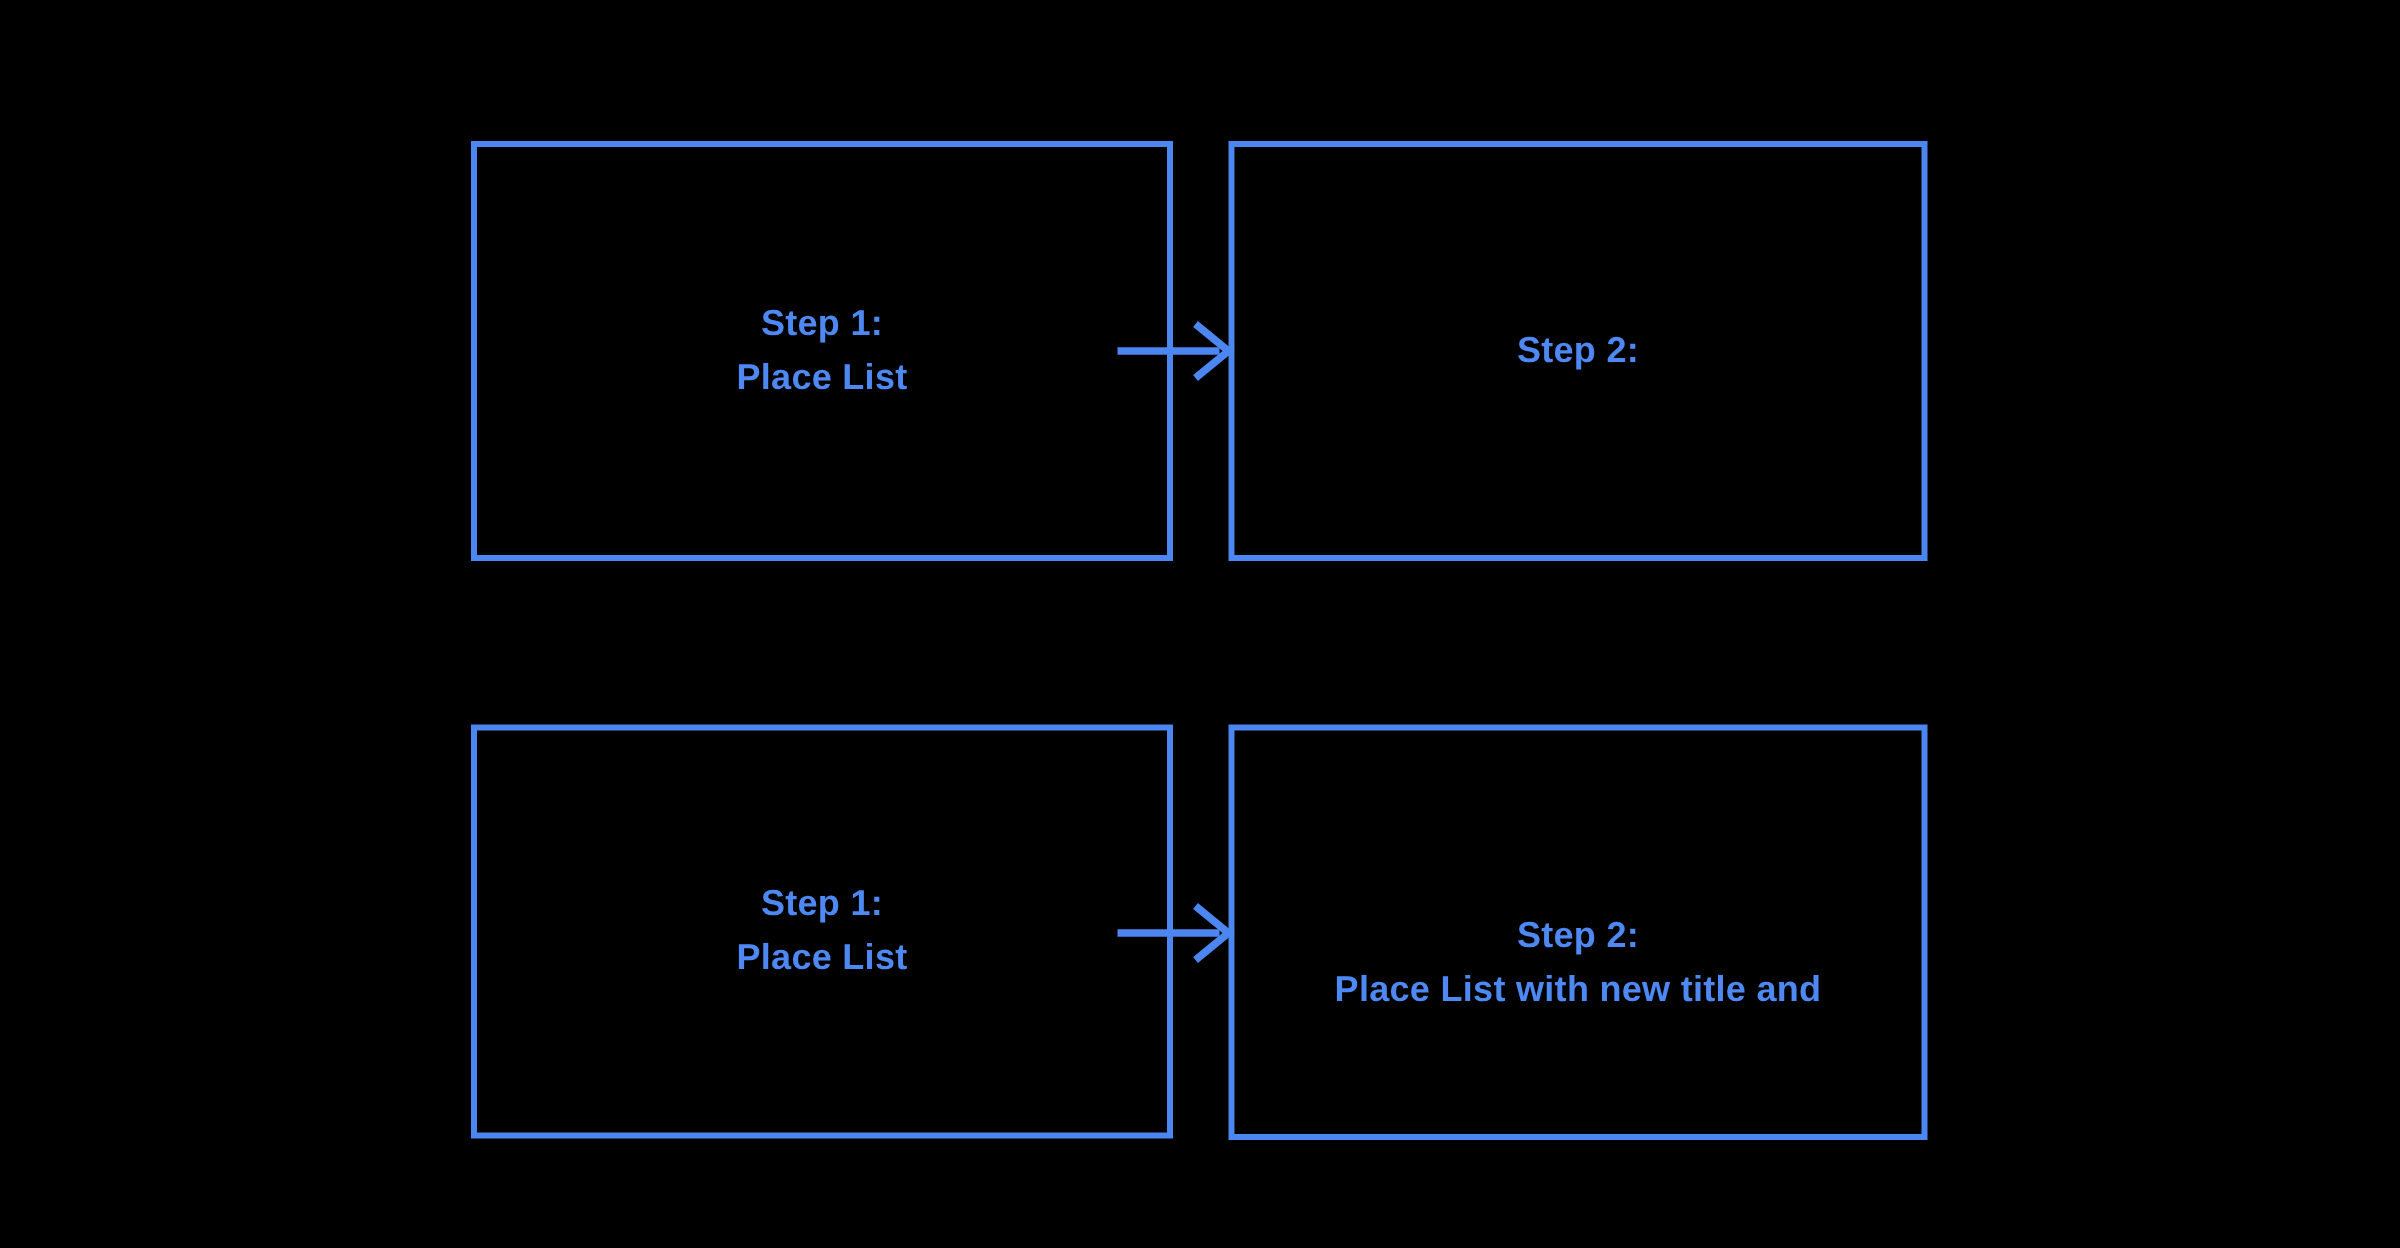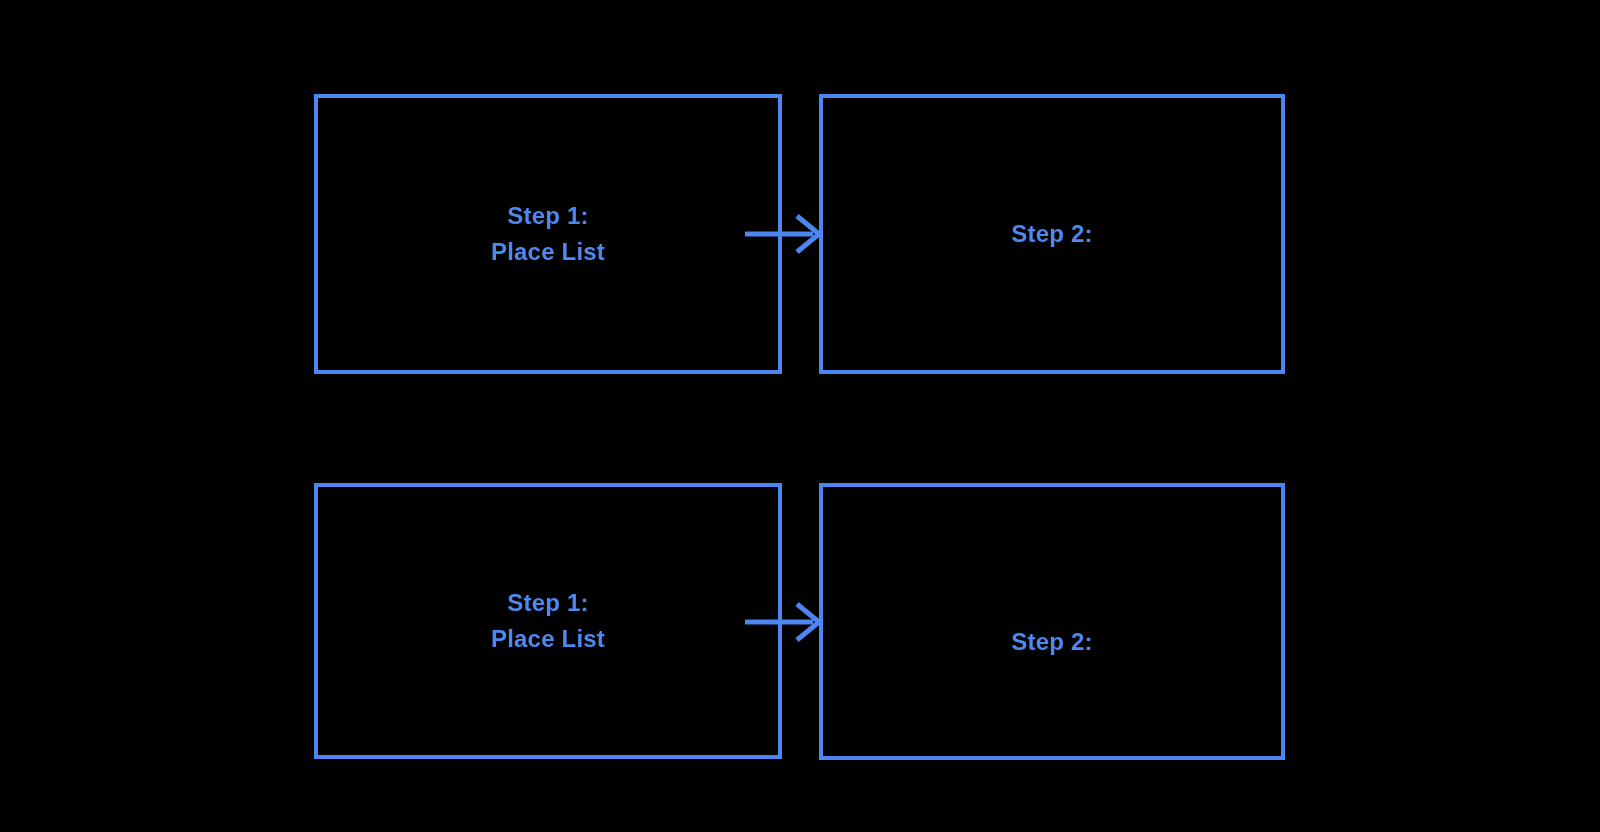--- a/index.html
+++ b/index.html
@@ -77,20 +77,21 @@
   <div class="box box-bottom-left">
     <div class="box-text">
       <div>Step 1:</div>
       <div>Place List</div>
     </div>
   </div>
 
   <div class="box box-bottom-right">
     <div class="box-text">
       <div>Step 2:</div>
+      <div>Place List with new title and</div>
     </div>
   </div>
 
   <svg class="arrows" viewBox="0 0 1600 832">
     <g>
       <line x1="745" y1="234" x2="813" y2="234"></line>
       <polyline points="797,216 819,234 797,252"></polyline>
     </g>
     <g>
       <line x1="745" y1="622" x2="813" y2="622"></line>

